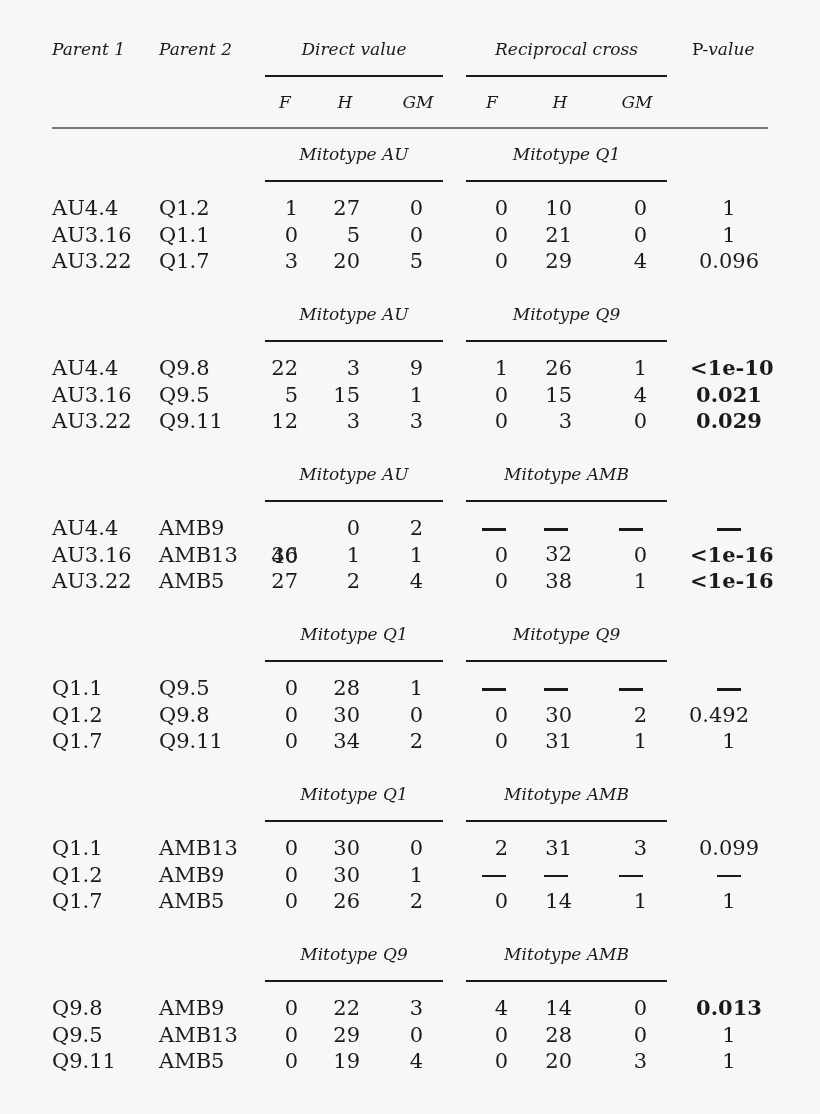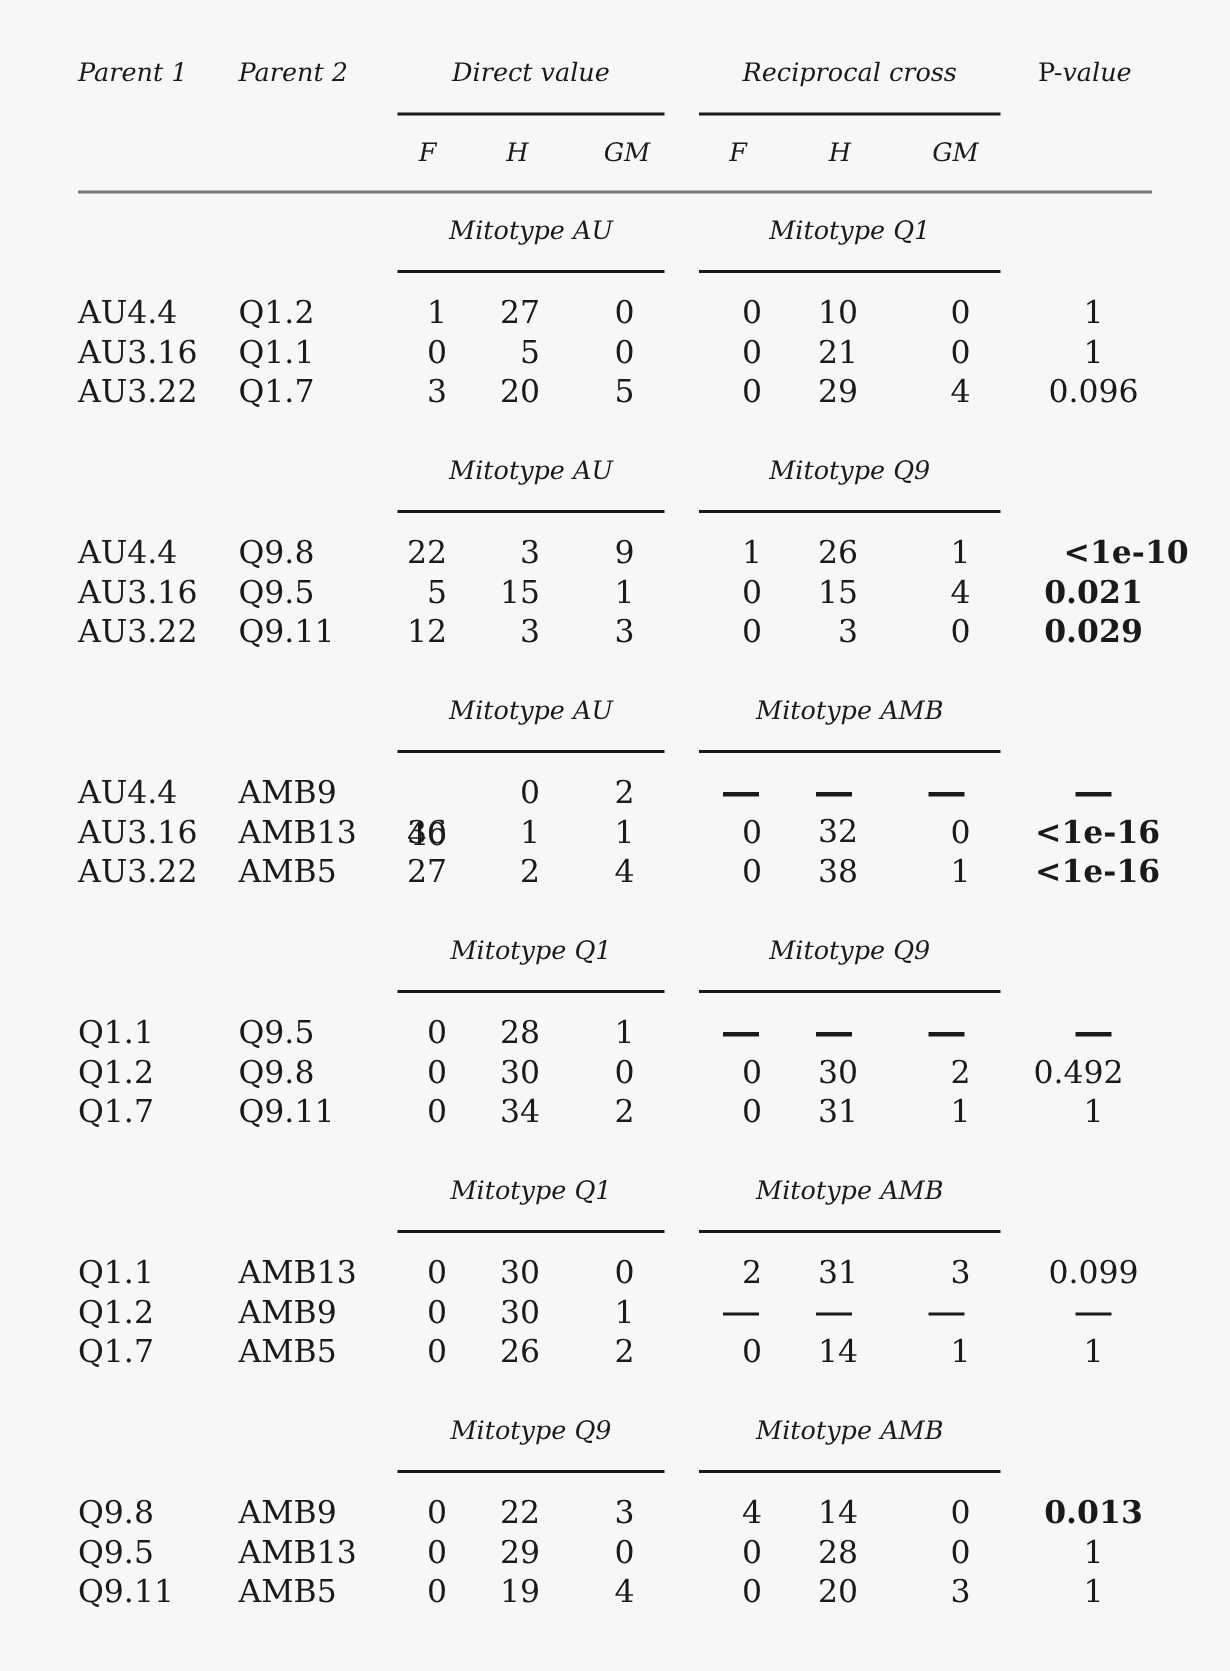--- a/index.html
+++ b/index.html
@@ -84,21 +84,21 @@
       <div class="rule" style="left: 265px; width: 178px; top: 340px;"></div>
       <div class="rule" style="left: 466px; width: 201px; top: 340px;"></div>
       <div class="abs txt" style="left: 52px; top: 356px;">AU4.4</div>
       <div class="abs txt" style="left: 159px; top: 356px;">Q9.8</div>
       <div class="abs txt r" style="left: 270px; width: 28px; top: 356px;">22</div>
       <div class="abs txt r" style="left: 326px; width: 34px; top: 356px;">3</div>
       <div class="abs txt r" style="left: 393px; width: 30px; top: 356px;">9</div>
       <div class="abs txt r" style="left: 480px; width: 28px; top: 356px;">1</div>
       <div class="abs txt r" style="left: 540px; width: 32px; top: 356px;">26</div>
       <div class="abs txt r" style="left: 615px; width: 32px; top: 356px;">1</div>
-      <div class="abs txt c b" style="left: 690px; width: 78px; top: 356px; margin-left: 19px;">&lt;1e-10</div>
+      <div class="abs txt c b" style="left: 690px; width: 78px; top: 356px;">&lt;1e-10</div>
       <div class="abs txt" style="left: 52px; top: 382.5px;">AU3.16</div>
       <div class="abs txt" style="left: 159px; top: 382.5px;">Q9.5</div>
       <div class="abs txt r" style="left: 270px; width: 28px; top: 382.5px;">5</div>
       <div class="abs txt r" style="left: 326px; width: 34px; top: 382.5px;">15</div>
       <div class="abs txt r" style="left: 393px; width: 30px; top: 382.5px;">1</div>
       <div class="abs txt r" style="left: 480px; width: 28px; top: 382.5px;">0</div>
       <div class="abs txt r" style="left: 540px; width: 32px; top: 382.5px;">15</div>
       <div class="abs txt r" style="left: 615px; width: 32px; top: 382.5px;">4</div>
       <div class="abs txt c b" style="left: 690px; width: 78px; top: 382.5px;">0.021</div>
       <div class="abs txt" style="left: 52px; top: 409px;">AU3.22</div>

